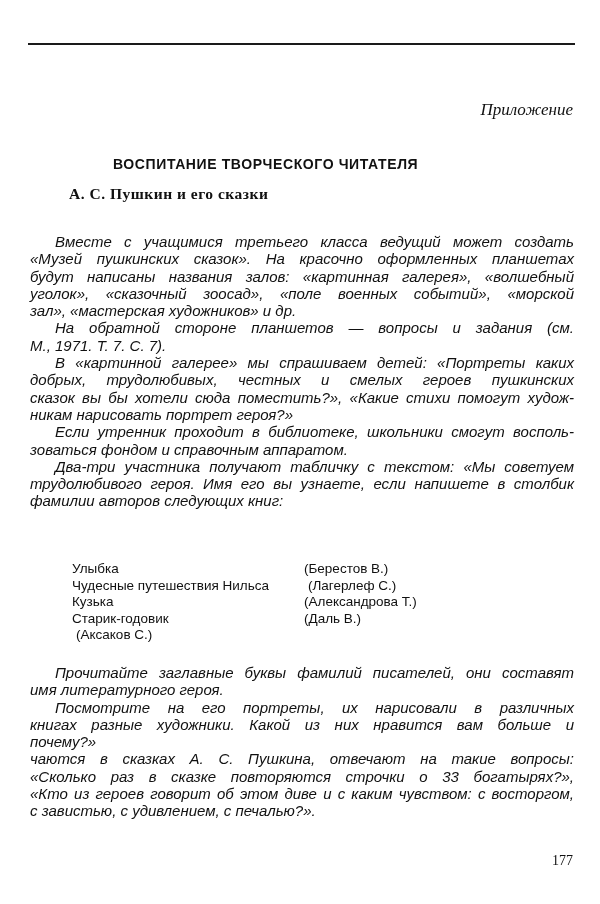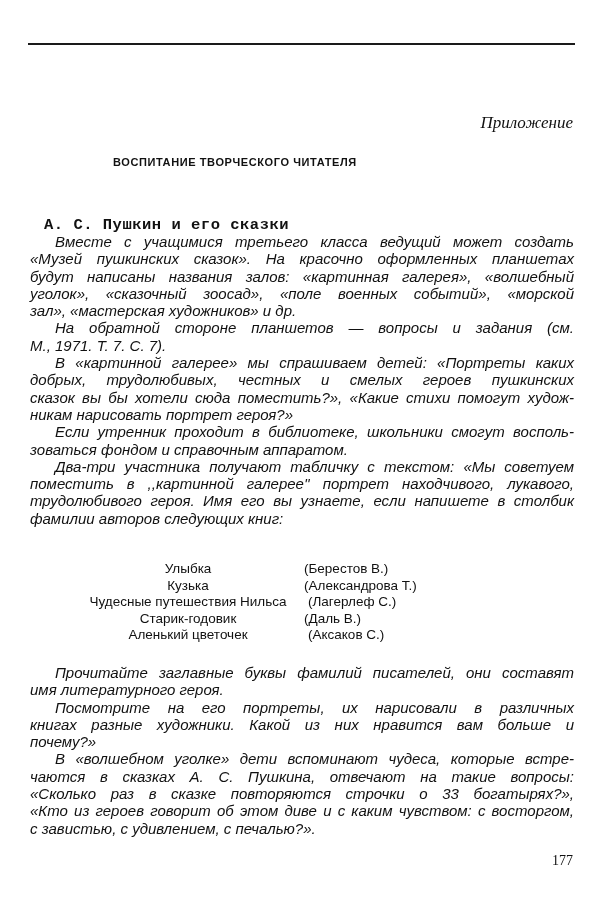--- a/index.html
+++ b/index.html
@@ -19,42 +19,41 @@
       position: absolute;
       left: 28px;
       top: 43px;
       width: 547px;
       height: 2px;
       background: #1a1a1a;
     }
     .section-label {
       position: absolute;
       right: 27px;
-      top: 113px;
+      top: 100px;
       font-style: italic;
       font-size: 17px;
     }
     .heading-main {
       position: absolute;
       left: 113px;
       top: 156px;
       font-family: "Liberation Sans", sans-serif;
       font-weight: bold;
-      font-size: 11px;
+      font-size: 14px;
       letter-spacing: 0.6px;
     }
     .heading-sub {
       position: absolute;
-      left: 44px;
+      left: 69px;
       top: 185px;
-      font-family: Liberation Mono, monospace;
+      font-family: Liberation Serif, serif;
       font-weight: bold;
       font-size: 15.5px;
       letter-spacing: 0.5px;
-      margin-top: 31px;
     }
     .body-text {
       position: absolute;
       left: 30px;
       top: 233px;
       width: 544px;
       font-family: "Liberation Sans", sans-serif;
       font-size: 15px;
       line-height: 17.3px;
     }
@@ -74,21 +73,20 @@
       text-align-last: left;
     }
     .book-list {
       position: absolute;
       left: 72px;
       top: 561px;
       width: 360px;
       font-family: "Liberation Sans", sans-serif;
       font-size: 13.5px;
       line-height: 16.5px;
-      text-align: center;
     }
     .book-row {
       display: flex;
     }
     .book-title {
       width: 232px;
       white-space: nowrap;
     }
     .book-author {
       white-space: nowrap;
@@ -142,64 +140,61 @@
     <span class="line last" style="text-indent:0">никам нарисовать портрет героя?»</span>
   </p>
 
   <p class="para">
     <span class="line" style="padding-left:25px;text-indent:0">Если утренник проходит в библиотеке, школьники смогут восполь-</span>
     <span class="line last" style="text-indent:0">зоваться фондом и справочным аппаратом.</span>
   </p>
 
   <p class="para">
     <span class="line" style="padding-left:25px;text-indent:0">Два-три участника получают табличку с текстом: «Мы советуем</span>
-    <span class="line" style="text-indent:0">поместить в ,,картинной галерее'' портрет находчивого, лукавого,</span>
     <span class="line" style="text-indent:0">трудолюбивого героя. Имя его вы узнаете, если напишете в столбик</span>
     <span class="line last" style="text-indent:0">фамилии авторов следующих книг:</span>
   </p>
 </div>
 
 <div class="book-list">
   <div class="book-row">
     <span class="book-title">Улыбка</span>
     <span class="book-author">(Берестов В.)</span>
   </div>
   <div class="book-row">
+    <span class="book-title">Чудесные путешествия Нильса</span>
+    <span class="book-author" style="padding-left:4px"> (Лагерлеф С.)</span>
+  </div>
+  <div class="book-row">
     <span class="book-title">Кузька</span>
     <span class="book-author">(Александрова Т.)</span>
   </div>
   <div class="book-row">
-    <span class="book-title">Чудесные путешествия Нильса</span>
-    <span class="book-author" style="padding-left:4px"> (Лагерлеф С.)</span>
-  </div>
-  <div class="book-row">
     <span class="book-title">Старик-годовик</span>
     <span class="book-author">(Даль В.)</span>
   </div>
   <div class="book-row">
-    <span class="book-title">Аленький цветочек</span>
     <span class="book-author" style="padding-left:4px"> (Аксаков С.)</span>
   </div>
 </div>
 
 <div class="body-text-2">
 
   <p class="para">
     <span class="line" style="padding-left:25px;text-indent:0">Прочитайте заглавные буквы фамилий писателей, они составят</span>
     <span class="line last" style="text-indent:0">имя литературного героя.</span>
   </p>
 
   <p class="para">
     <span class="line" style="padding-left:25px;text-indent:0">Посмотрите на его портреты, их нарисовали в различных</span>
     <span class="line" style="text-indent:0">книгах разные художники. Какой из них нравится вам больше и</span>
     <span class="line last" style="text-indent:0">почему?»</span>
   </p>
 
   <p class="para">
-    <span class="line" style="padding-left:25px;text-indent:0">В «волшебном уголке» дети вспоминают чудеса, которые встре-</span>
     <span class="line" style="text-indent:0">чаются в сказках А. С. Пушкина, отвечают на такие вопросы:</span>
     <span class="line" style="text-indent:0">«Сколько раз в сказке повторяются строчки о 33 богатырях?»,</span>
     <span class="line" style="text-indent:0">«Кто из героев говорит об этом диве и с каким чувством: с восторгом,</span>
     <span class="line last" style="text-indent:0">с завистью, с удивлением, с печалью?».</span>
   </p>
 </div>
 
 <div class="page-number">177</div>
 
 </body></html>

